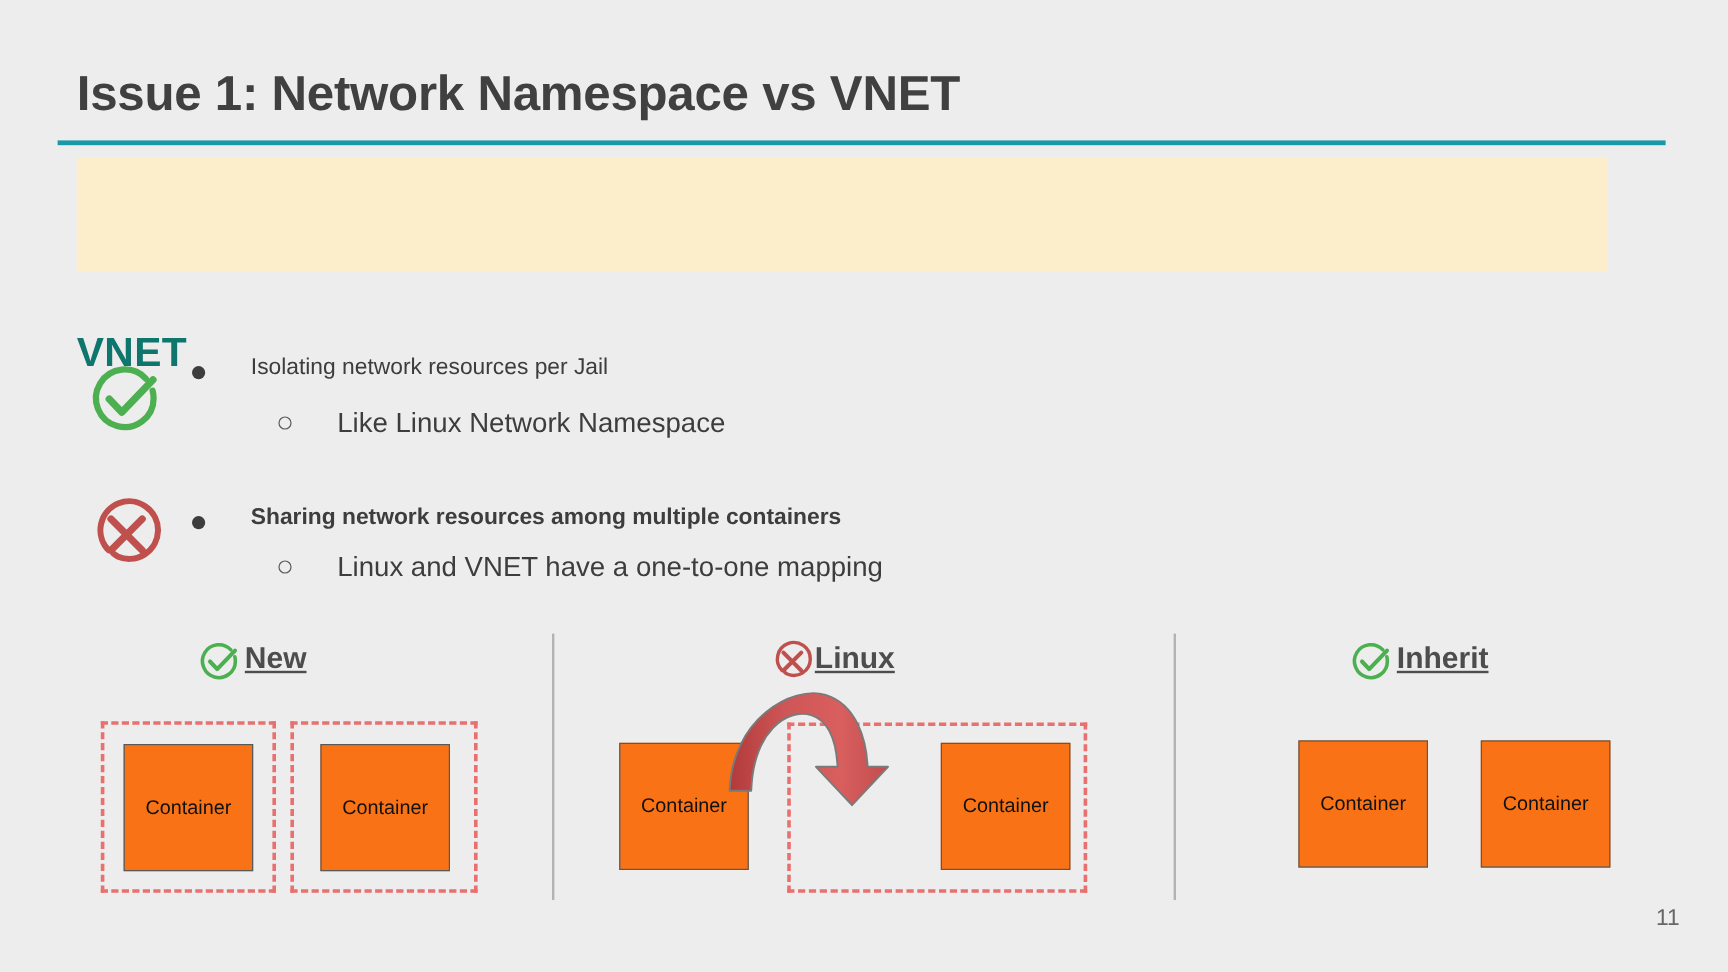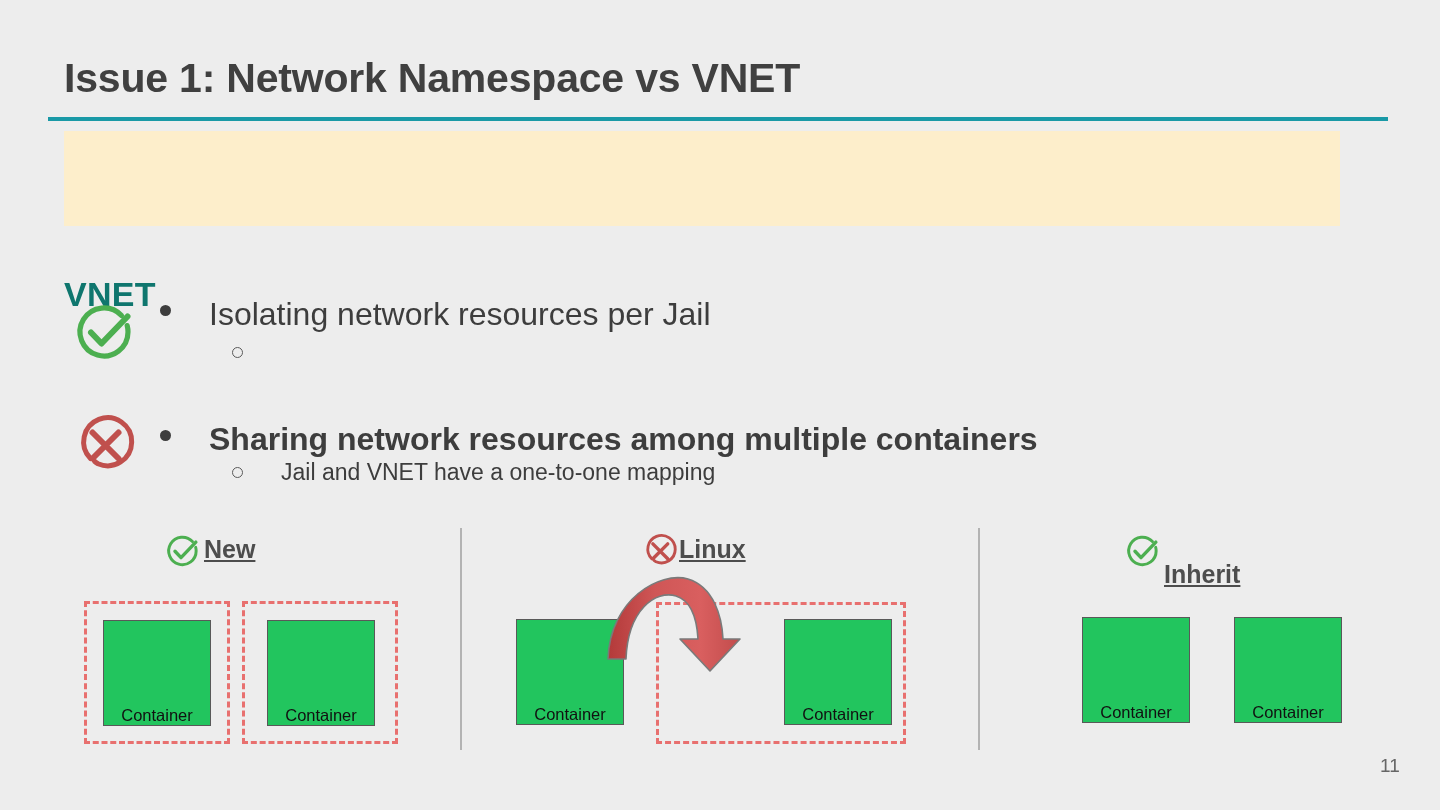--- a/index.html
+++ b/index.html
@@ -67,21 +67,21 @@
     font-size: 34px;
     font-weight: bold;
     color: #0f766e;
     letter-spacing: 0.3px;
     margin-top: 36px;
   }
   .status-icon { position: absolute; }
 
   .lvl1 {
     position: absolute;
-    font-size: 32px;
+    font-size: 19px;
     color: #3d3d3d;
     white-space: nowrap;
   }
   .lvl2 {
     position: absolute;
     font-size: 23px;
     color: #3d3d3d;
     white-space: nowrap;
   }
   .bullet-disc {
@@ -115,25 +115,25 @@
     white-space: nowrap;
     text-decoration: underline;
   }
   .dashed-box {
     position: absolute;
     border: 3.5px dashed #e8706f;
     box-sizing: border-box;
   }
   .container-box {
     position: absolute;
-    background: #22c55e;
+    background: #f97316;
     border: 1.8px solid #595959;
     box-sizing: border-box;
     display: flex;
-    align-items: flex-end;
+    align-items: center;
     justify-content: center;
   }
   .container-box span {
     font-size: 16.5px;
     color: #111111;
     font-family: "Liberation Sans", sans-serif;
   }
 
   
   #page-number {
@@ -160,31 +160,32 @@
 
   <div class="status-icon" style="left:70px; top:297px;">
     <svg width="70" height="70" viewBox="0 0 70 70">
       <path d="M51.5 18.5 A24 24 0 1 0 58 35 A24 24 0 0 0 57.2 28.6" fill="none" stroke="#4caf50" stroke-width="5.2" stroke-linecap="round"></path>
       <path d="M21 35.5 L31.5 46.5 L57.5 19.5" fill="none" stroke="#4caf50" stroke-width="6" stroke-linecap="round" stroke-linejoin="round"></path>
     </svg>
   </div>
   <div class="bullet-disc" style="left:160px; top:305px;"></div>
   <div class="lvl1" style="left:209px; top:296px;">Isolating network resources per Jail</div>
   <div class="bullet-circle" style="left:232px; top:347px;"></div>
+  <div class="lvl2" style="left:281px; top:339px;">Like Linux Network Namespace</div>
 
   <div class="status-icon" style="left:70px; top:410px;">
     <svg width="70" height="70" viewBox="0 0 70 70">
       <path d="M20.5 48.5 A24 24 0 1 1 28 53.7 A24 24 0 0 1 24.5 51.3" fill="none" stroke="#c0504d" stroke-width="5" stroke-linecap="round"></path>
       <path d="M22.5 22.5 L48.5 48.5 M48.5 22.5 L22.5 48.5" fill="none" stroke="#c0504d" stroke-width="6" stroke-linecap="round"></path>
     </svg>
   </div>
   <div class="bullet-disc" style="left:160px; top:430px;"></div>
   <div class="lvl1 bold" style="left:209px; top:421px;text-align:center;">Sharing network resources among multiple containers</div>
   <div class="bullet-circle" style="left:232px; top:467px;"></div>
-  <div class="lvl2" style="left:281px; top:459px;">Jail and VNET have a one-to-one mapping</div>
+  <div class="lvl2" style="left:281px; top:459px;">Linux and VNET have a one-to-one mapping</div>
 
   <div class="divider-v" style="left:460px; top:528px; height:222px;"></div>
   <div class="divider-v" style="left:978px; top:528px; height:222px;"></div>
 
   <div class="status-icon" style="left:163px; top:531px;">
     <svg width="40" height="40" viewBox="0 0 70 70">
       <path d="M51.5 18.5 A24 24 0 1 0 58 35 A24 24 0 0 0 57.2 28.6" fill="none" stroke="#4caf50" stroke-width="5.2" stroke-linecap="round"></path>
       <path d="M21 35.5 L31.5 46.5 L57.5 19.5" fill="none" stroke="#4caf50" stroke-width="6" stroke-linecap="round" stroke-linejoin="round"></path>
     </svg>
   </div>
@@ -235,21 +236,21 @@
                C 76 25, 48 44, 46 94 Z" fill="url(#arrowGrad)" stroke="#7a7a7a" stroke-width="1.6" stroke-linejoin="round"></path>
     </svg>
   </div>
 
   <div class="status-icon" style="left:1123px; top:531px;">
     <svg width="40" height="40" viewBox="0 0 70 70">
       <path d="M51.5 18.5 A24 24 0 1 0 58 35 A24 24 0 0 0 57.2 28.6" fill="none" stroke="#4caf50" stroke-width="5.2" stroke-linecap="round"></path>
       <path d="M21 35.5 L31.5 46.5 L57.5 19.5" fill="none" stroke="#4caf50" stroke-width="6" stroke-linecap="round" stroke-linejoin="round"></path>
     </svg>
   </div>
-  <div class="section-label" style="left:1164px; top:535px;margin-top:25px;">Inherit</div>
+  <div class="section-label" style="left:1164px; top:535px;">Inherit</div>
 
   <div class="container-box" style="left:1082px; top:617px; width:108px; height:106px;">
     <span>Container</span>
   </div>
   <div class="container-box" style="left:1234px; top:617px; width:108px; height:106px;">
     <span>Container</span>
   </div>
 
   <div id="page-number">11</div>
 

